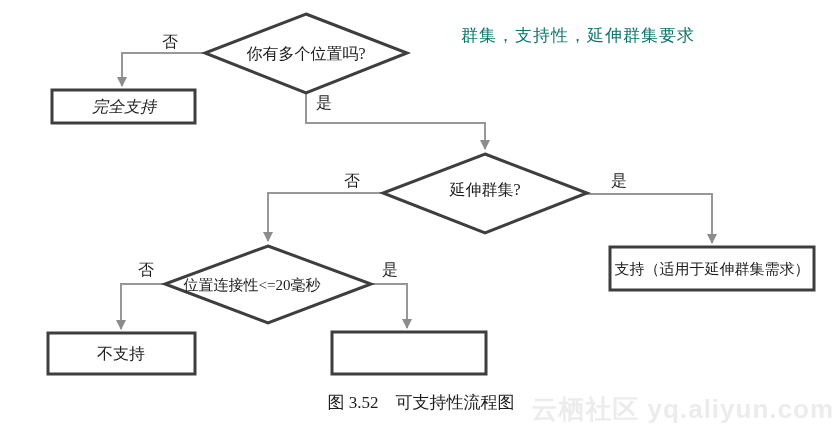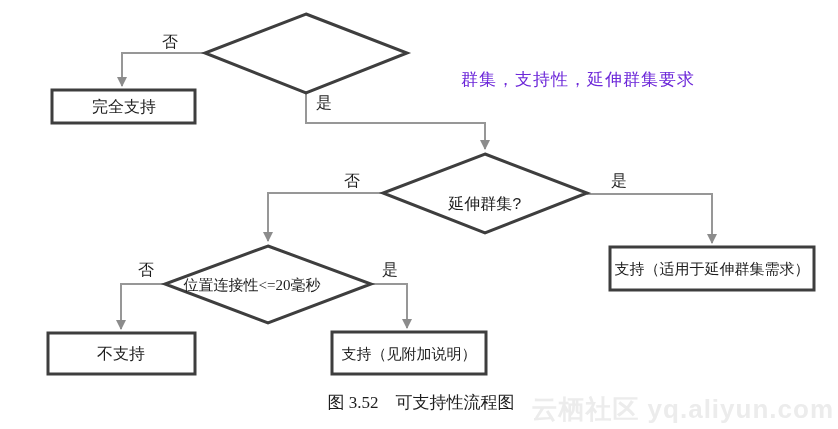--- a/index.html
+++ b/index.html
@@ -35,23 +35,22 @@
     text-align: center;
   }
   .node-label { font-size: 16px; }
   .node-label-sm { font-size: 15px; text-align: right; }
   .edge-label { font-size: 16px; }
   .header-note {
     position: absolute;
     left: 461px; top: 24px;
     font-size: 17px;
     letter-spacing: 1px;
-    color: #6d28d9;
+    color: #0f766e;
     white-space: nowrap;
-    margin-top: 44px;
   }
   .caption {
     position: absolute;
     left: 421px; top: 402px;
     transform: translate(-50%, -50%);
     font-size: 17px;
     color: #1d1d1d;
     white-space: nowrap;
   }
   .watermark {
@@ -90,26 +89,26 @@
     <polygon class="shape" points="268,246 371,284 268,323 165,284"></polygon>
 
     <rect class="shape" x="52" y="90" width="143" height="33"></rect>
     <rect class="shape" x="610" y="247" width="204" height="43"></rect>
     <rect class="shape" x="48" y="333" width="147" height="41"></rect>
     <rect class="shape" x="332" y="332" width="154" height="42"></rect>
   </svg>
 
   <div class="header-note">群集，支持性，延伸群集要求</div>
 
-  <div class="lbl node-label" style="left:485px; top:204px;font-family:Liberation Mono, monospace;">延伸群集?</div>
+  <div class="lbl node-label" style="left:306px; top:54px;">你有多个位置吗?</div>
+  <div class="lbl node-label" style="left:485px; top:190px;">延伸群集?</div>
   <div class="lbl node-label-sm" style="left:252px; top:285px;">位置连接性&lt;=20毫秒</div>
-  <div class="lbl node-label" style="left:124px; top:107px;">完全支持</div>
+  <div class="lbl node-label" style="left:124px; top:107px;font-style:italic;">完全支持</div>
   <div class="lbl node-label-sm" style="left:712px; top:269px;">支持（适用于延伸群集需求）</div>
   <div class="lbl node-label" style="left:121px; top:354px;text-align:right;">不支持</div>
-  <div class="lbl node-label-sm" style="left:409px; top:354px;">支持（见附加说明）</div>
 
   <div class="lbl edge-label" style="left:170px; top:42px;">否</div>
   <div class="lbl edge-label" style="left:324px; top:103px;">是</div>
   <div class="lbl edge-label" style="left:352px; top:181px;">否</div>
   <div class="lbl edge-label" style="left:619px; top:181px;">是</div>
   <div class="lbl edge-label" style="left:146px; top:270px;">否</div>
   <div class="lbl edge-label" style="left:390px; top:270px;">是</div>
 
   <div class="caption">图 3.52　可支持性流程图</div>
 

